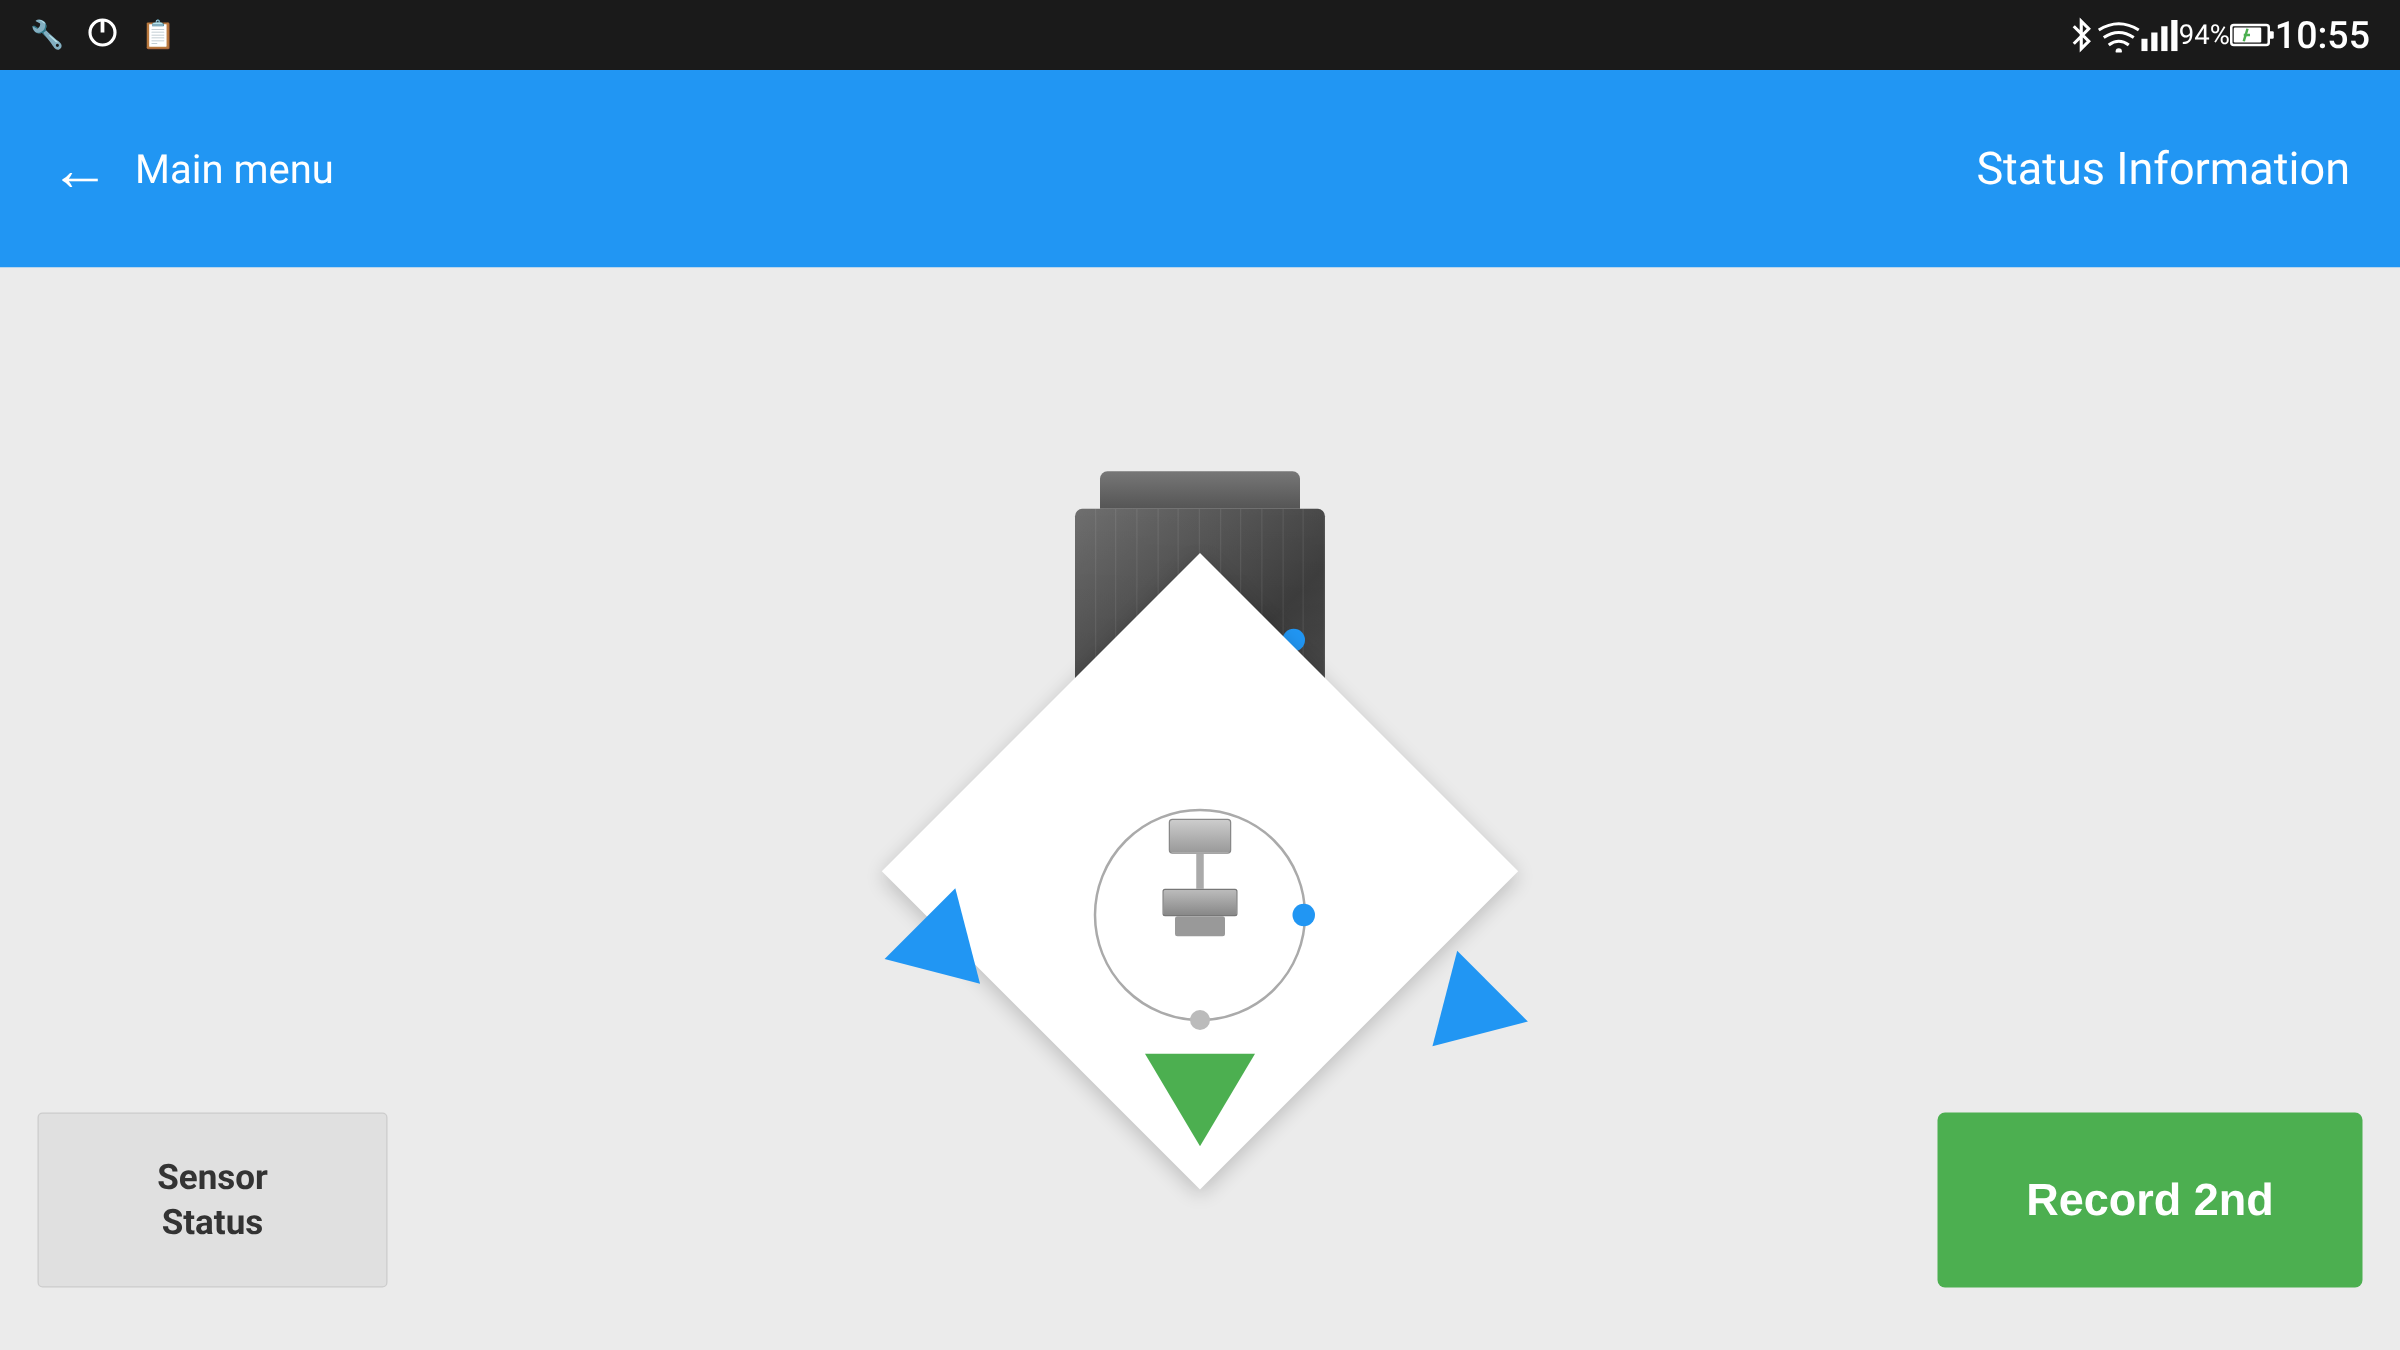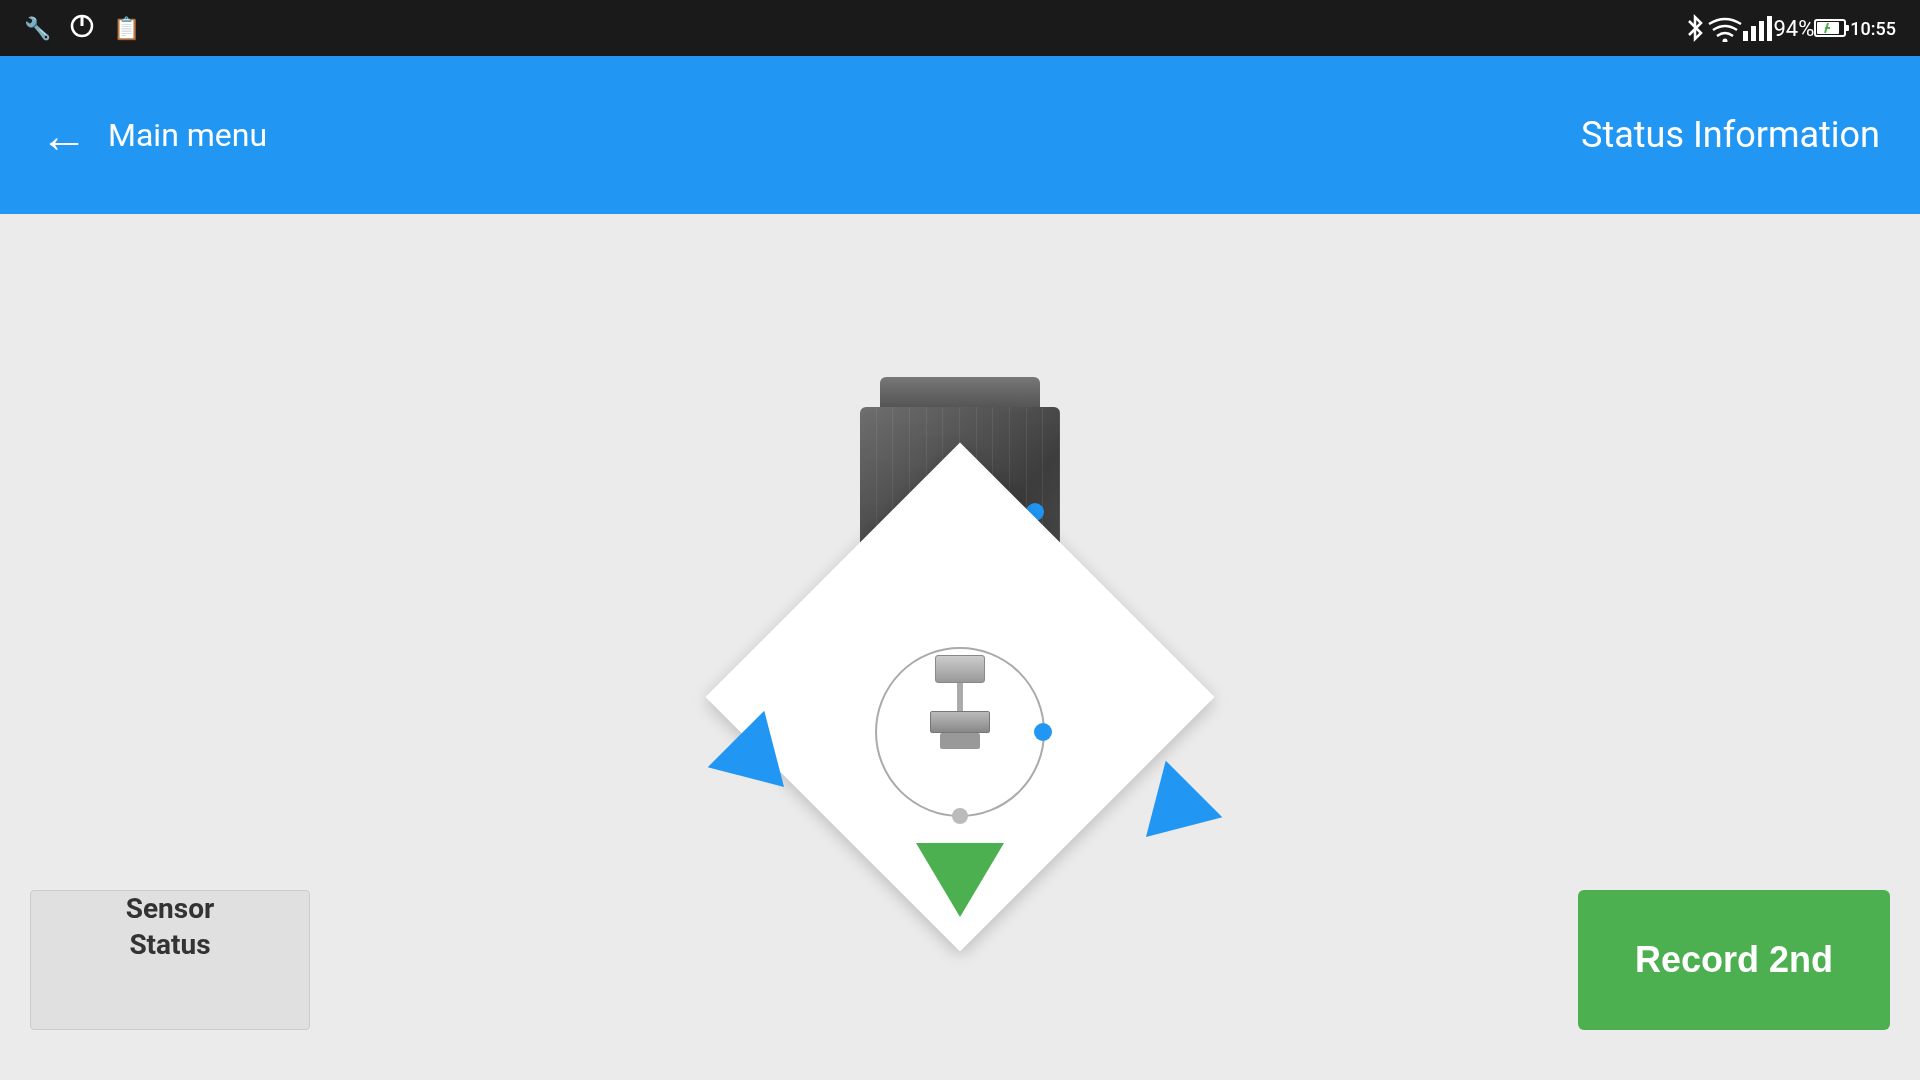--- a/index.html
+++ b/index.html
@@ -38,21 +38,21 @@
 
     .status-icons-right {
       display: flex;
       align-items: center;
       gap: 0;
       font-size: 22px;
       color: white;
     }
 
     .status-time {
-      font-size: 18px;
+      font-size: 30px;
       font-weight: 500;
     }
 
     .battery-text {
       font-size: 22px;
     }
 
     
     #header {
       width: 100%;
@@ -205,37 +205,38 @@
     #sensor-status {
       position: absolute;
       bottom: 50px;
       left: 30px;
       width: 280px;
       height: 140px;
       background: #e0e0e0;
       border: 1px solid #ccc;
       border-radius: 4px;
       display: flex;
+      align-items: center;
       justify-content: center;
     }
 
     .sensor-status-text {
       font-size: 28px;
       font-weight: 700;
       color: #333;
       text-align: center;
       line-height: 1.3;
     }
 
     
     #record-btn {
       position: absolute;
       bottom: 50px;
       right: 30px;
-      width: 312px;
+      width: 340px;
       height: 140px;
       background: #4CAF50;
       border: none;
       border-radius: 6px;
       display: flex;
       align-items: center;
       justify-content: center;
       cursor: pointer;
     }
 

